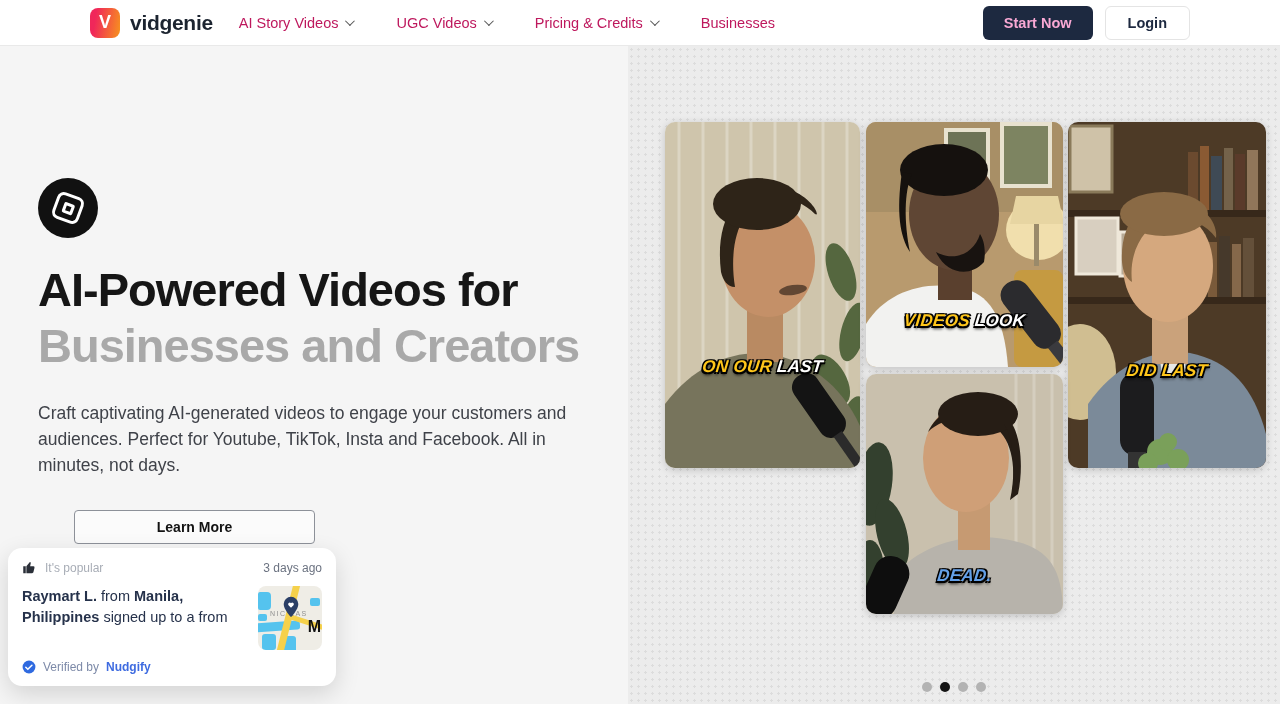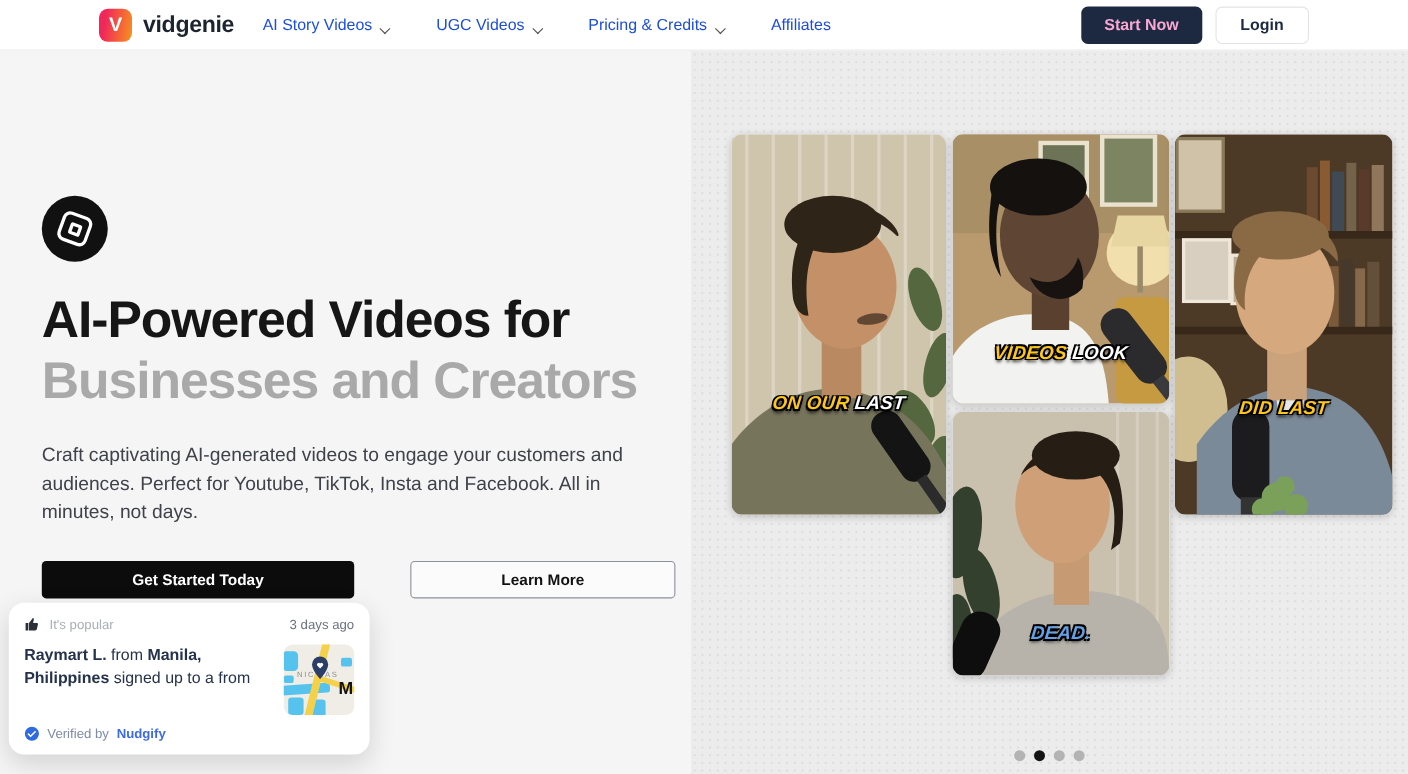--- a/index.html
+++ b/index.html
@@ -5,21 +5,21 @@
   * { margin:0; padding:0; box-sizing:border-box; }
   html,body { width:1280px; height:704px; overflow:hidden; font-family:"Liberation Sans", sans-serif; background:#fff; }
 
   
   .header { height:46px; background:#fff; border-bottom:1px solid #e9e9e9; display:flex; align-items:center; position:relative; z-index:10; }
   .header-inner { width:1100px; margin:0 auto; display:flex; align-items:center; }
   .brand { display:flex; align-items:center; gap:10px; cursor:pointer; }
   .logo-badge { width:30px; height:30px; border-radius:8px; background:linear-gradient(100deg,#f0275a 20%,#f7941d 100%); color:#fff; font-weight:bold; font-size:18px; display:flex; align-items:center; justify-content:center; }
   .brand-name { font-size:21px; font-weight:bold; color:#1c2430; letter-spacing:-0.3px; }
   .nav { display:flex; align-items:center; margin-left:26px; gap:44px; }
-  .nav-item { display:flex; align-items:flex-end; gap:7px; font-size:14.5px; color:#1d4ed8; cursor:pointer; }
+  .nav-item { display:flex; align-items:center; gap:7px; font-size:14.5px; color:#be185d; cursor:pointer; }
   .chev { width:7px; height:7px; border-right:1.6px solid #555; border-bottom:1.6px solid #555; transform:rotate(45deg) translateY(-2px); }
   .header-actions { margin-left:auto; display:flex; gap:12px; }
   .btn-start { background:#1d2940; color:#f9a8d4; border:none; border-radius:6px; padding:0 21px; height:34px; font-size:14.5px; font-weight:bold; cursor:pointer; font-family:inherit; }
   .btn-login { background:#fff; color:#1d2940; border:1px solid #e4e4e4; border-radius:6px; padding:0 22px; height:34px; font-size:14.5px; font-weight:bold; cursor:pointer; font-family:inherit; }
 
   
   .page { display:flex; height:658px; }
   .left-panel { width:628px; background:#f5f5f5; position:relative; padding:132px 0 0 38px; }
   .right-panel { width:652px; background-color:#ececec; background-image:radial-gradient(#dcdcdc 1px, transparent 1.2px); background-size:7px 7px; position:relative; }
 
@@ -102,42 +102,41 @@
       </div>
       <div class="nav-item">
         <span>UGC Videos</span>
         <span class="chev"></span>
       </div>
       <div class="nav-item">
         <span>Pricing &amp; Credits</span>
         <span class="chev"></span>
       </div>
       <div class="nav-item">
-        <span>Affiliates</span>
+        <span>Businesses</span>
       </div>
     </div>
     <div class="header-actions">
       <button class="btn-start">Start Now</button>
       <button class="btn-login">Login</button>
     </div>
   </div>
 </div>
 
 <div class="page">
 
   <div class="left-panel">
     <div class="hero-icon">
       <div class="sq-outer">
           <div class="sq-inner"></div>
         </div>
     </div>
     <h1 class="hero-title"><span>AI-Powered Videos for </span><span class="gray">Businesses and Creators</span></h1>
     <p class="hero-desc">Craft captivating AI-generated videos to engage your customers and audiences. Perfect for Youtube, TikTok, Insta and Facebook. All in minutes, not days.</p>
     <div class="cta-row">
-      <button class="btn-primary">Get Started Today</button>
       <button class="btn-secondary">Learn More</button>
     </div>
 
     <div class="notif">
       <div class="notif-top">
         <svg width="15" height="15" viewBox="0 0 24 24">
             <path d="M2 10h4v11H2zM7 21h9.2c1 0 1.9-.7 2.1-1.7l1.7-7A2 2 0 0 0 18 10h-5l.9-4.4A1.8 1.8 0 0 0 12.6 3L7 10z" fill="#2a2f38"></path>
           </svg>
         <span class="label">It's popular</span>
         <span class="ago">3 days ago</span>

